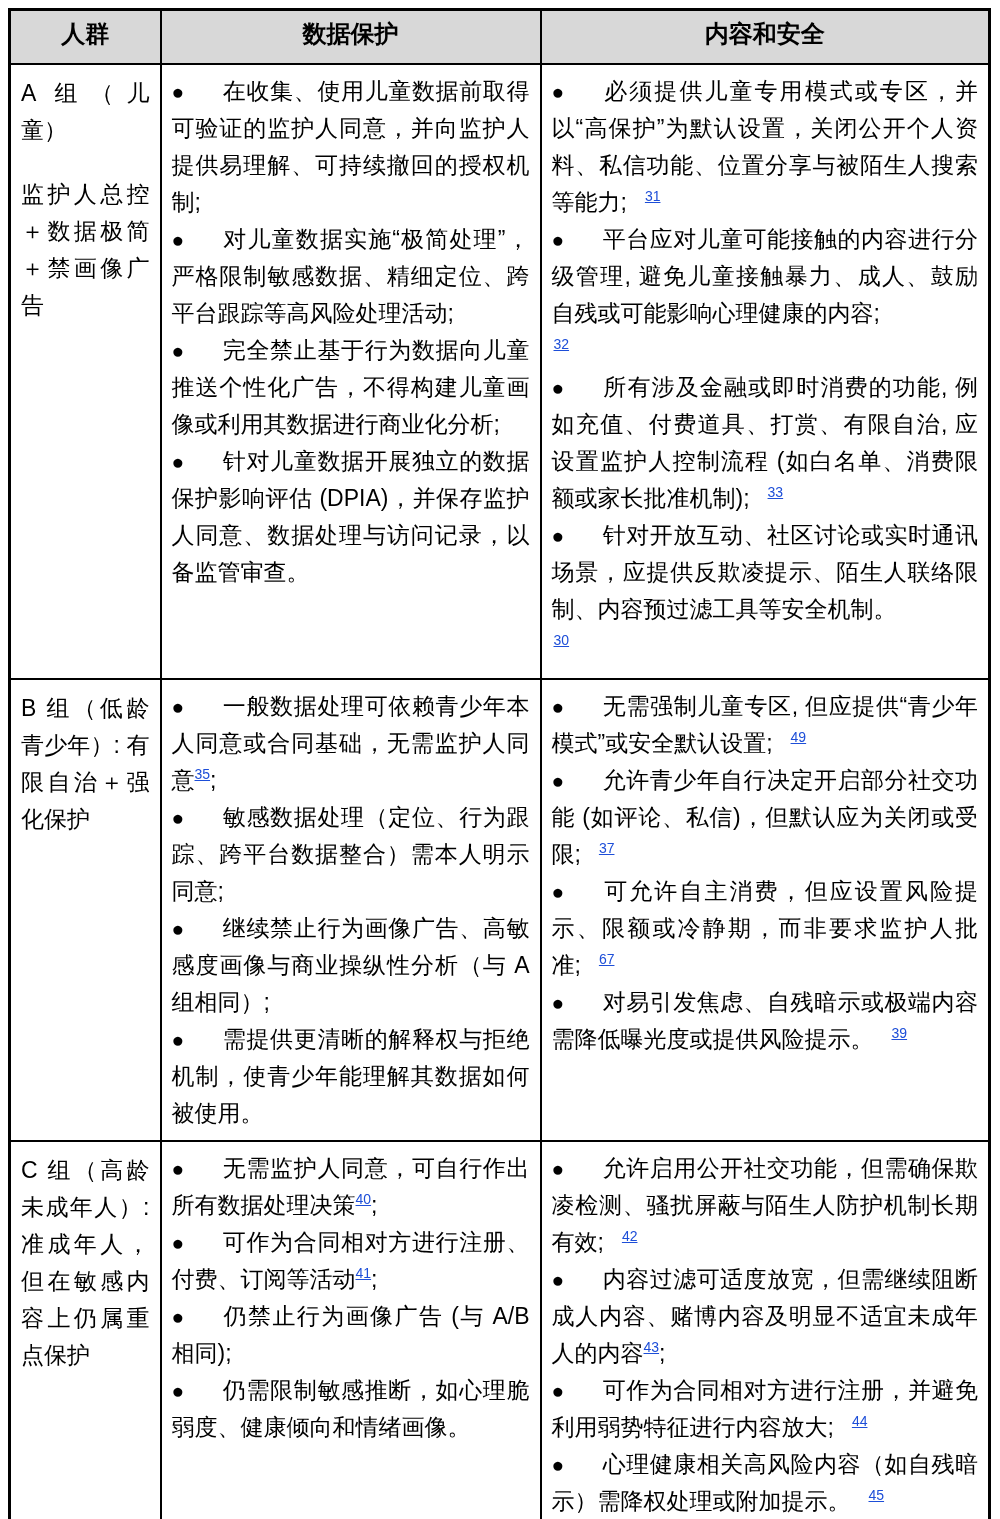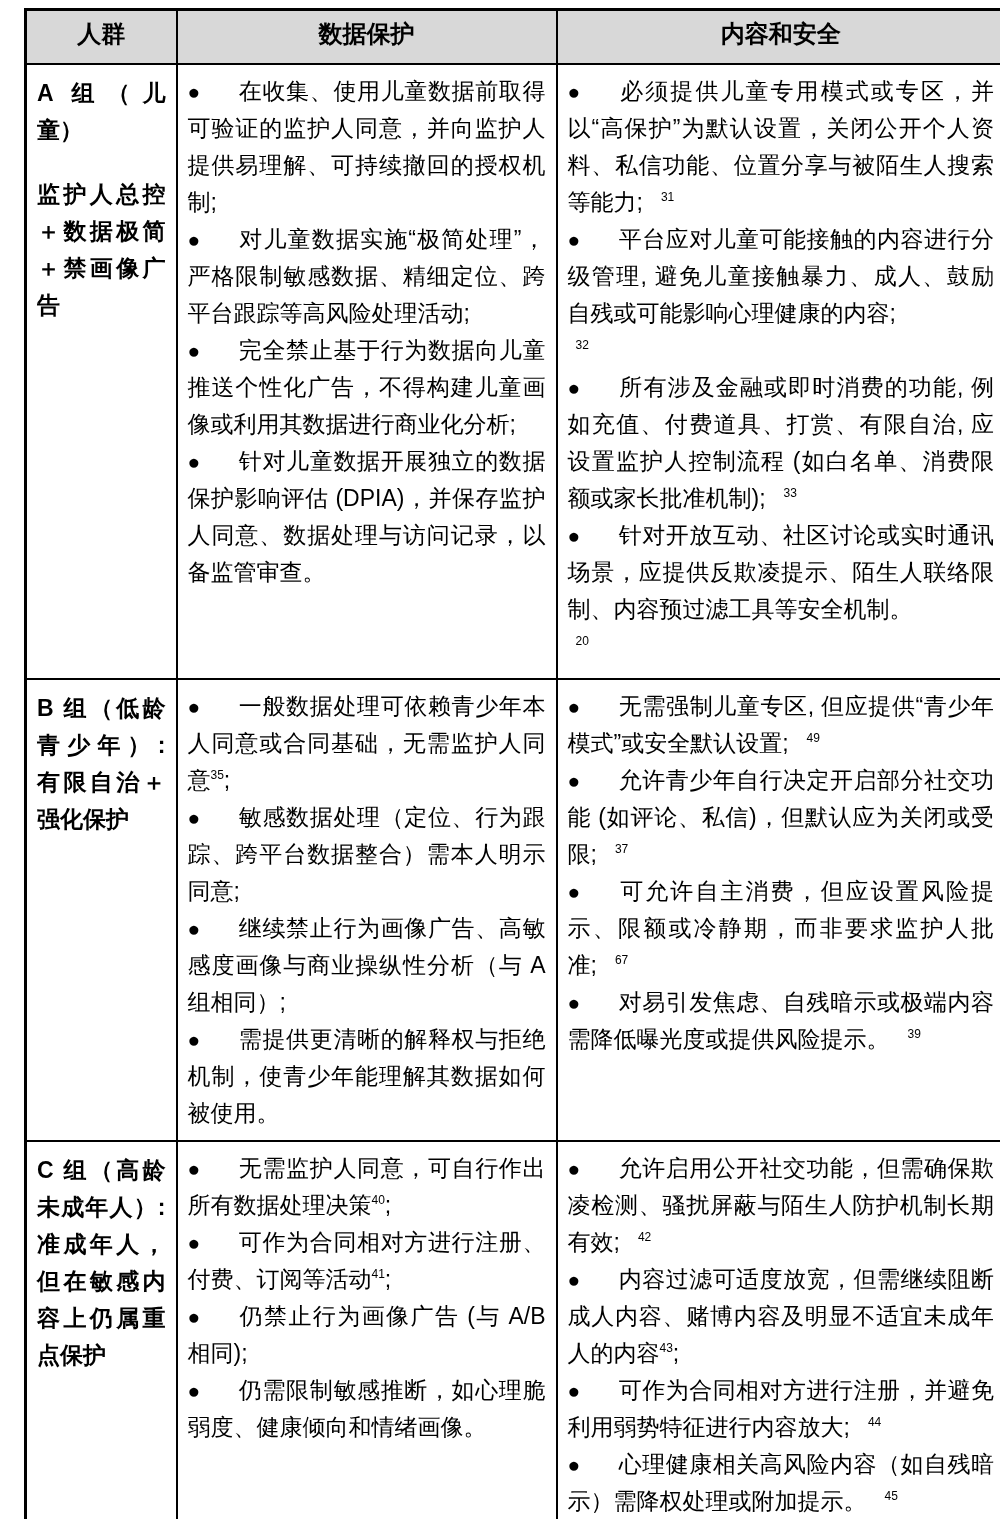--- a/index.html
+++ b/index.html
@@ -6,21 +6,21 @@
     margin: 0;
     padding: 0;
     background: #ffffff;
     color: #000000;
     font-family: "Liberation Sans", "DejaVu Sans", sans-serif;
   }
   .page {
     width: 800px;
     height: 1519px;
     box-sizing: border-box;
-    padding: 8px 24px;
+    padding: 8px 8px;
     background: #ffffff;
   }
   table.policy {
     border-collapse: collapse;
     table-layout: fixed;
     width: 980px;
     border: 3px solid #000000;
   }
   table.policy th, table.policy td {
     border: 2px solid #000000;
@@ -36,41 +36,42 @@
     padding: 0 4px 6px 4px;
   }
   tbody td {
     vertical-align: top;
     padding: 8px 10px;
     font-size: 23px;
     line-height: 37px;
     text-align: justify;
   }
   td.group-cell {
-    font-weight: bold;
+    font-weight: normal;
     padding-top: 10px;
   }
   .group-par { margin: 0; }
   .group-par + .group-par { margin-top: 27px; }
   p.bullet { margin: 0; }
   .dot {
     font-size: 21px;
     display: inline-block;
   }
   .gap {
     display: inline-block;
     width: 38px;
   }
   sup.fn {
-    font-size: 12px;
-    color: #000000;
+    font-size: 14px;
+    color: #1d4ed8;
     line-height: 0;
+    text-decoration: underline;
   }
   sup.fn-after { margin-left: 18px; }
-  sup.fn-break { margin-left: 8px; }
+  sup.fn-break { margin-left: 2px; }
 </style>
 </head>
 <body>
 
 <div class="page">
   <table class="policy">
     <colgroup>
       <col style="width:151px">
       <col style="width:380px">
       <col style="width:449px">
@@ -91,21 +92,21 @@
           <td>
             <p class="bullet"><span class="dot">●</span><span class="gap"></span><span>在收集、使用儿童数据前取得可验证的监护人同意，并向监护人提供易理解、可持续撤回的授权机制;</span></p>
             <p class="bullet"><span class="dot">●</span><span class="gap"></span><span>对儿童数据实施“极简处理”，严格限制敏感数据、精细定位、跨平台跟踪等高风险处理活动;</span></p>
             <p class="bullet"><span class="dot">●</span><span class="gap"></span><span>完全禁止基于行为数据向儿童推送个性化广告，不得构建儿童画像或利用其数据进行商业化分析;</span></p>
             <p class="bullet"><span class="dot">●</span><span class="gap"></span><span>针对儿童数据开展独立的数据保护影响评估 (DPIA)，并保存监护人同意、数据处理与访问记录，以备监管审查。</span></p>
           </td>
           <td>
             <p class="bullet"><span class="dot">●</span><span class="gap"></span><span>必须提供儿童专用模式或专区，并以“高保护”为默认设置，关闭公开个人资料、私信功能、位置分享与被陌生人搜索等能力;</span><sup class="fn fn-after">31</sup></p>
             <p class="bullet"><span class="dot">●</span><span class="gap"></span><span>平台应对儿童可能接触的内容进行分级管理, 避免儿童接触暴力、成人、鼓励自残或可能影响心理健康的内容;</span><br><sup class="fn fn-break">32</sup></p>
             <p class="bullet"><span class="dot">●</span><span class="gap"></span><span>所有涉及金融或即时消费的功能, 例如充值、付费道具、打赏、有限自治, 应设置监护人控制流程 (如白名单、消费限额或家长批准机制);</span><sup class="fn fn-after">33</sup></p>
-            <p class="bullet"><span class="dot">●</span><span class="gap"></span><span>针对开放互动、社区讨论或实时通讯场景，应提供反欺凌提示、陌生人联络限制、内容预过滤工具等安全机制。</span><br><sup class="fn fn-break">20</sup></p>
+            <p class="bullet"><span class="dot">●</span><span class="gap"></span><span>针对开放互动、社区讨论或实时通讯场景，应提供反欺凌提示、陌生人联络限制、内容预过滤工具等安全机制。</span><br><sup class="fn fn-break">30</sup></p>
           </td>
         </tr>
         <tr style="height: 442px; margin-top: 12px;">
           <td class="group-cell">
             <p class="group-par">B 组（低龄青少年）: 有限自治＋强化保护</p>
           </td>
           <td>
             <p class="bullet"><span class="dot">●</span><span class="gap"></span><span>一般数据处理可依赖青少年本人同意或合同基础，无需监护人同意</span><sup class="fn fn-inline">35</sup><span>;</span></p>
             <p class="bullet"><span class="dot">●</span><span class="gap"></span><span>敏感数据处理（定位、行为跟踪、跨平台数据整合）需本人明示同意;</span></p>
             <p class="bullet"><span class="dot">●</span><span class="gap"></span><span>继续禁止行为画像广告、高敏感度画像与商业操纵性分析（与 A 组相同）;</span></p>

